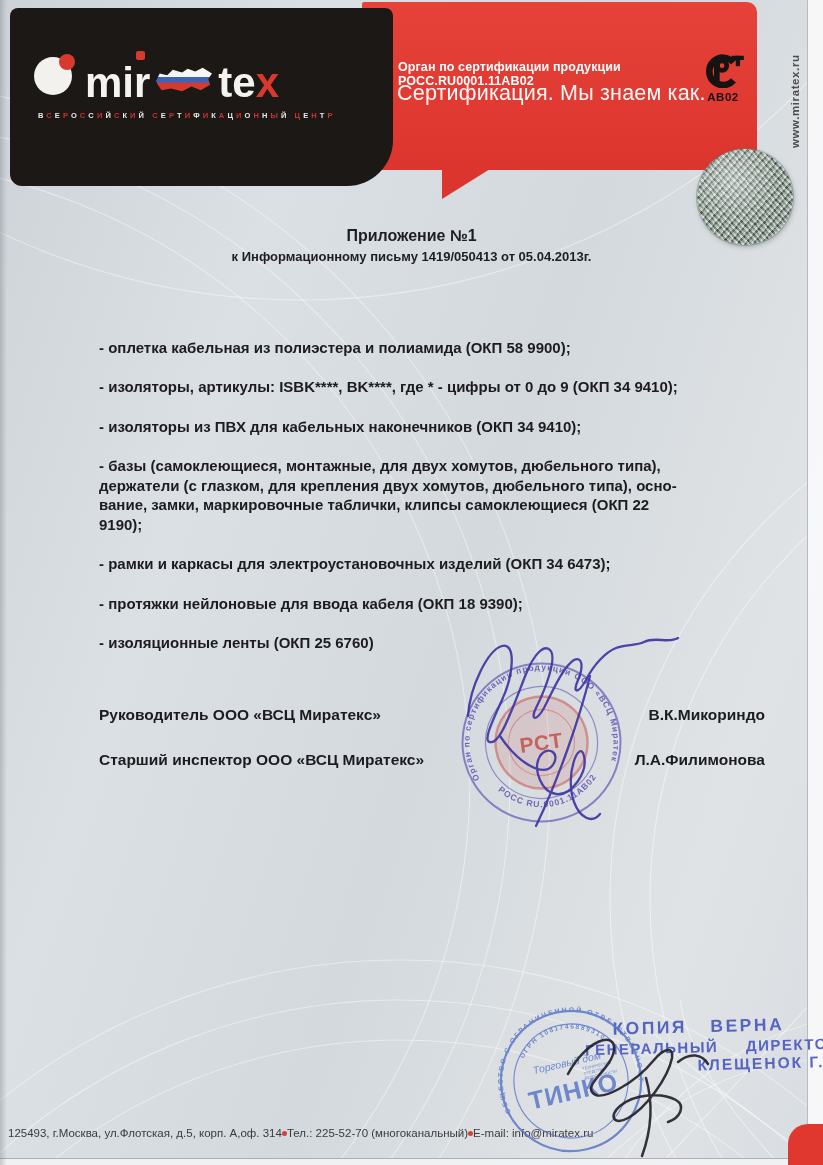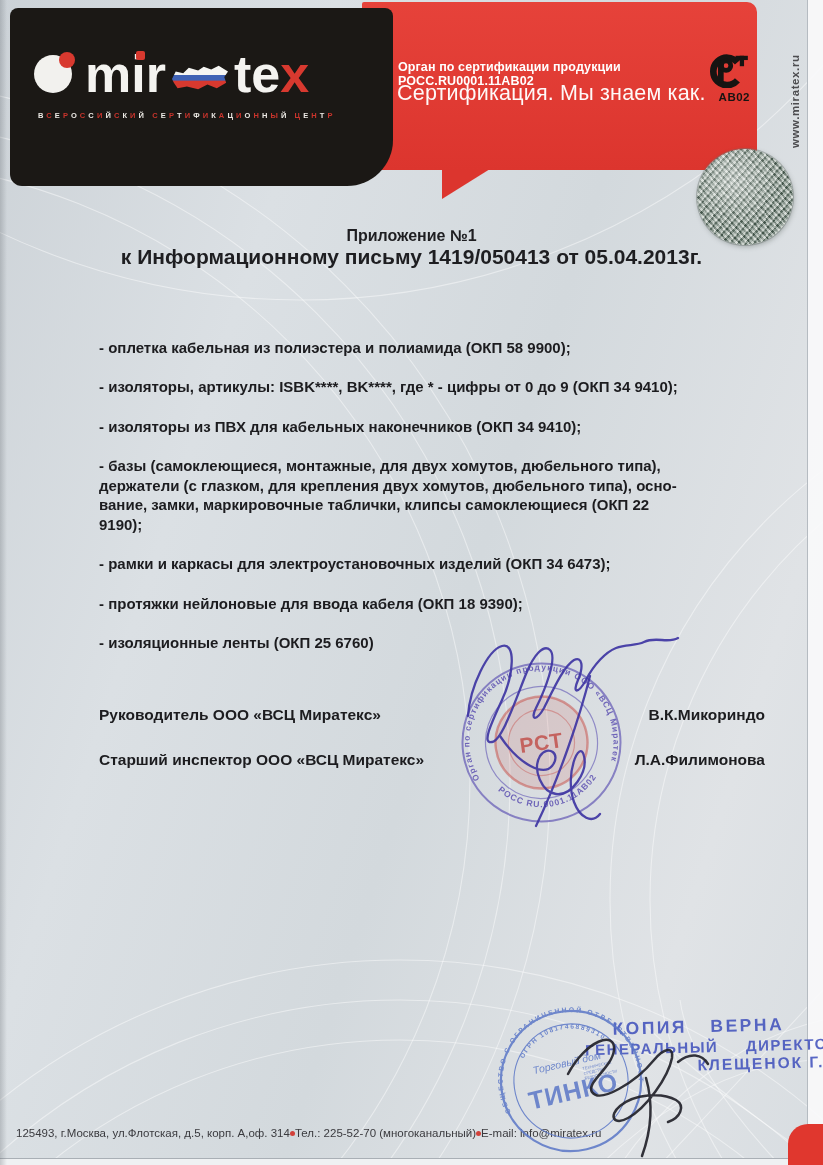--- a/index.html
+++ b/index.html
@@ -18,62 +18,62 @@
   
   .header-red{left:362px;top:2px;width:395px;height:168px;z-index:2;
     background:linear-gradient(180deg,#e6423a,#dc352e);border-radius:2px 10px 16px 2px;}
   .red-tail{position:absolute;left:80px;top:167px;width:48px;height:30px;background:#dc352e;
     clip-path:polygon(0 0,100% 0,0 100%);}
   .header-black{left:10px;top:8px;width:383px;height:178px;background:#1b1815;
     border-radius:8px 8px 46px 12px;z-index:3;}
   .brand{position:absolute;left:24px;top:40px;display:flex;align-items:center;}
   .brand-circle{width:38px;height:38px;background:#f2f1ee;border-radius:50%;position:relative;flex:none;}
   .brand-dot{position:absolute;right:-3px;top:-3px;width:16px;height:16px;background:#d8392f;border-radius:50%;}
-  .brand-word{font-size:52px;font-weight:800;color:#f4f3f0;line-height:1;letter-spacing:0;}
+  .brand-word{font-size:42px;font-weight:800;color:#f4f3f0;line-height:1;letter-spacing:0;margin-top:14px;}
   .brand-mir{margin-left:13px;position:relative;}
   .i-dot{position:absolute;left:40px;top:1px;width:9px;height:9px;background:#d8392f;border-radius:2px;}
   .brand-map{margin:8px 3px 0 3px;flex:none;}
   .brand-x{color:#d8392f;}
   .brand-sub{position:absolute;left:28px;top:103px;font-size:7.5px;font-weight:bold;letter-spacing:3.1px;white-space:nowrap;}
   .cert-line{position:absolute;left:36px;top:58px;font-size:12.5px;font-weight:bold;color:#ffffff;letter-spacing:.1px;}
   .tagline{position:absolute;left:35px;top:79px;font-size:21.5px;font-weight:400;color:rgba(255,255,255,.97);letter-spacing:.2px;}
-  .rst-badge{position:absolute;left:334px;top:50px;width:54px;text-align:right;color:#161412;}
+  .rst-badge{position:absolute;left:334px;top:50px;width:54px;text-align:center;color:#161412;}
   .rst-code{font-size:11.5px;font-weight:800;letter-spacing:.5px;margin-top:-1px;}
   
   .holo{left:697px;top:149px;width:96px;height:96px;border-radius:50%;z-index:3;
     background:
       repeating-linear-gradient(131deg,rgba(210,216,210,.55) 0 2px,rgba(70,90,78,.5) 2px 4px,rgba(160,172,164,.55) 4px 6px),
       repeating-linear-gradient(48deg,#3f4f46 0 2px,#c4ccc6 2px 4px,#6c7a72 4px 6px,#dfe4e0 6px 8px);
     box-shadow:0 0 0 1px rgba(110,120,115,.45),1px 2px 5px rgba(70,80,75,.35);}
   .holo-shine{position:absolute;inset:0;border-radius:50%;
     background:radial-gradient(circle at 38% 32%,rgba(255,255,255,.4),rgba(255,255,255,0) 55%);}
   .site-vertical{left:789px;top:36px;height:112px;writing-mode:vertical-rl;transform:rotate(180deg);
     font-size:11.5px;font-weight:bold;color:#4d4d50;letter-spacing:.6px;z-index:2;}
   
   .title{left:0;top:225px;width:100%;text-align:center;color:#1e1e21;z-index:2;}
   .title-l1{font-size:16px;font-weight:bold;line-height:21px;}
-  .title-l2{font-size:21px;font-weight:bold;line-height:21px;}
+  .title-l2{font-size:13px;font-weight:bold;line-height:21px;}
   
   .body-list{left:99px;top:318px;width:680px;font-size:15px;font-weight:bold;line-height:19.7px;
     color:#1c1c1f;white-space:pre-line;z-index:2;}
   
   .sig-row{left:99px;width:666px;display:flex;justify-content:space-between;
     font-size:15.5px;font-weight:bold;color:#1c1c1f;z-index:2;}
   .sig-row1{top:706px;} .sig-row2{top:751px;}
   
   .stamp-cert{left:449px;top:650px;width:185px;height:185px;transform:rotate(-8deg);z-index:3;opacity:.93;}
   .sig-ink{left:440px;top:616px;width:250px;height:225px;z-index:4;}
   .copy-stamp{left:585px;top:1016px;z-index:3;transform:rotate(-1.5deg);color:#4353bd;opacity:.88;white-space:nowrap;}
   .copy-l1{font-size:17.5px;font-weight:bold;letter-spacing:2.5px;word-spacing:16px;margin-left:28px;}
   .copy-l2{font-size:15px;font-weight:bold;letter-spacing:1.5px;word-spacing:22px;margin-top:1px;}
   .copy-l3{font-size:15.5px;font-weight:bold;letter-spacing:2px;margin-left:112px;margin-top:1px;}
   .stamp-tinko{left:492px;top:1002px;width:158px;height:158px;transform:rotate(-13deg);z-index:3;opacity:.85;}
   .sig-black{left:550px;top:1022px;width:190px;height:138px;z-index:4;}
   
-  .footer{left:16px;top:1127px;display:flex;align-items:center;
+  .footer{left:8px;top:1127px;display:flex;align-items:center;
     font-size:11.5px;color:#3a3a3e;z-index:2;white-space:nowrap;}
   .dot{width:5px;height:5px;border-radius:50%;background:#d2413a;flex:none;}
   .corner-red{right:0;top:1124px;width:35px;height:41px;background:#e0372e;border-top-left-radius:20px;z-index:5;}
 </style>
 </head>
 <body>
 
 <div class="paper">
 
   <svg class="abs guilloche" width="823" height="1165" viewBox="0 0 823 1165">

